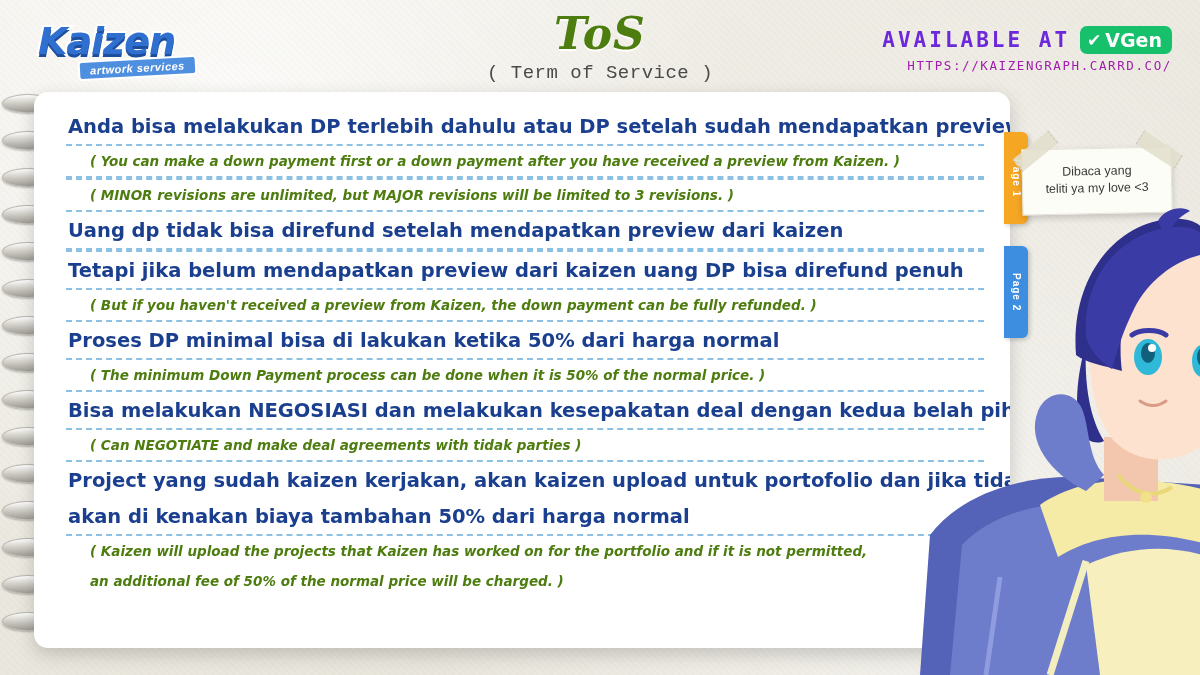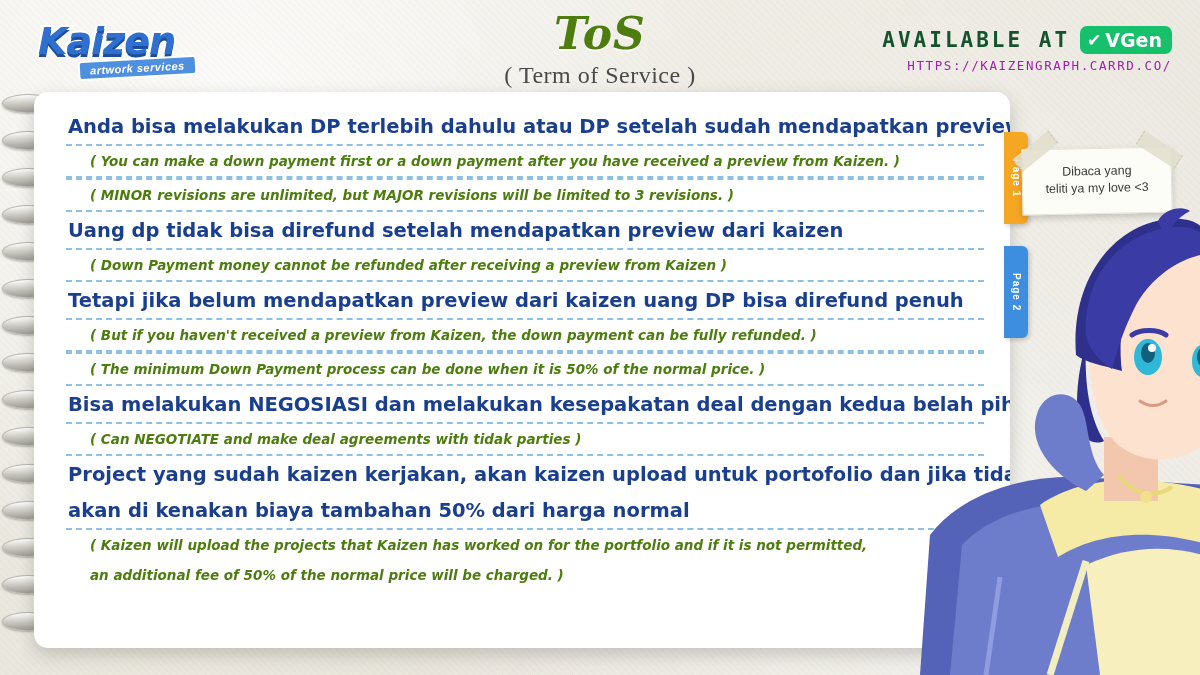--- a/index.html
+++ b/index.html
@@ -48,29 +48,29 @@
   }
 
   .title-block{ position:absolute; left:0; top:10px; width:1200px; text-align:center; }
   .title-main{
     font-family:"DejaVu Serif", serif;
     font-weight:bold; font-style:italic; font-size:44px; color:#4d7c0f;
     letter-spacing:1px; line-height:48px;
     text-shadow:0 2px 0 rgba(255,255,255,0.9);
   }
   .title-sub{
-    font-family:Liberation Serif, serif;
-    font-size:24px; color:#4a4a4a; margin-top:4px; letter-spacing:0.5px;
+    font-family:Liberation Mono, monospace;
+    font-size:19px; color:#4a4a4a; margin-top:4px; letter-spacing:0.5px;
   }
 
   .avail{ position:absolute; right:28px; top:26px; text-align:center; width:320px;}
   .avail-row{ display:flex; align-items:center; justify-content:flex-end; gap:10px;}
   .avail-label{
     font-family:"DejaVu Sans Mono", monospace;
-    font-weight:bold; font-size:21px; letter-spacing:3px; color:#14532d;
+    font-weight:bold; font-size:21px; letter-spacing:3px; color:#6d28d9;
   }
   .vgen{
     display:inline-flex; align-items:center; gap:4px;
     background:#17c06b; color:#fff; border-radius:7px; padding:3px 10px 3px 7px;
     font-weight:bold; font-size:19px; font-family:"DejaVu Sans", sans-serif;
   }
   .vgen .v{ font-size:17px; }
   .avail-url{
     margin-top:4px;
     font-family:"DejaVu Sans Mono", monospace;
@@ -212,34 +212,34 @@
     <div class="dash"></div>
     <div class="line-row">
         <div class="en-text">( MINOR revisions are unlimited, but MAJOR revisions will be limited to 3 revisions. )</div>
       </div>
     <div class="dash"></div>
 
     <div class="line-row">
         <div class="id-text">Uang dp tidak bisa direfund setelah mendapatkan preview dari kaizen</div>
       </div>
     <div class="dash"></div>
-    <div class="line-row">
-        <div class="en-text">( Down Payment money cannot be refunded after receiving a preview from Kaizen )</div>
-      </div>
     <div class="dash"></div>
 
     <div class="line-row">
         <div class="id-text">Tetapi jika belum mendapatkan preview dari kaizen uang DP bisa direfund penuh</div>
       </div>
     <div class="dash"></div>
     <div class="line-row">
         <div class="en-text">( But if you haven't received a preview from Kaizen, the down payment can be fully refunded. )</div>
       </div>
     <div class="dash"></div>
 
+    <div class="line-row">
+        <div class="id-text">Proses DP minimal bisa di lakukan ketika 50% dari harga normal</div>
+      </div>
     <div class="dash"></div>
     <div class="line-row">
         <div class="en-text">( The minimum Down Payment process can be done when it is 50% of the normal price. )</div>
       </div>
     <div class="dash"></div>
 
     <div class="line-row">
         <div class="id-text">Bisa melakukan NEGOSIASI dan melakukan kesepakatan deal dengan kedua belah pihak</div>
       </div>
     <div class="dash"></div>

